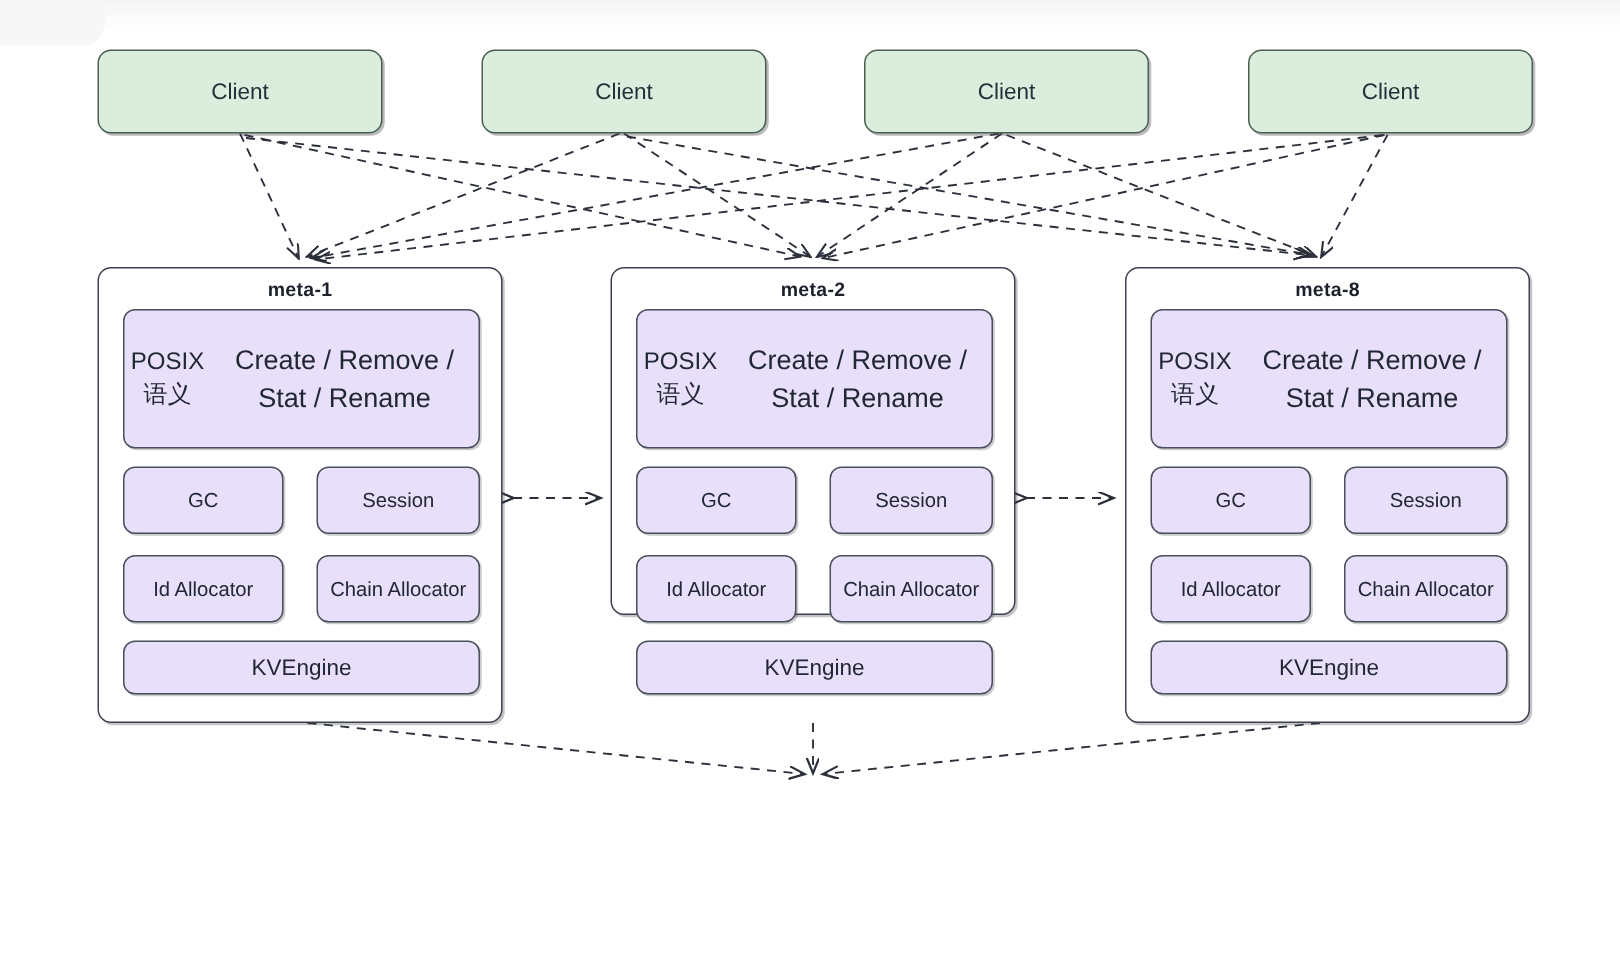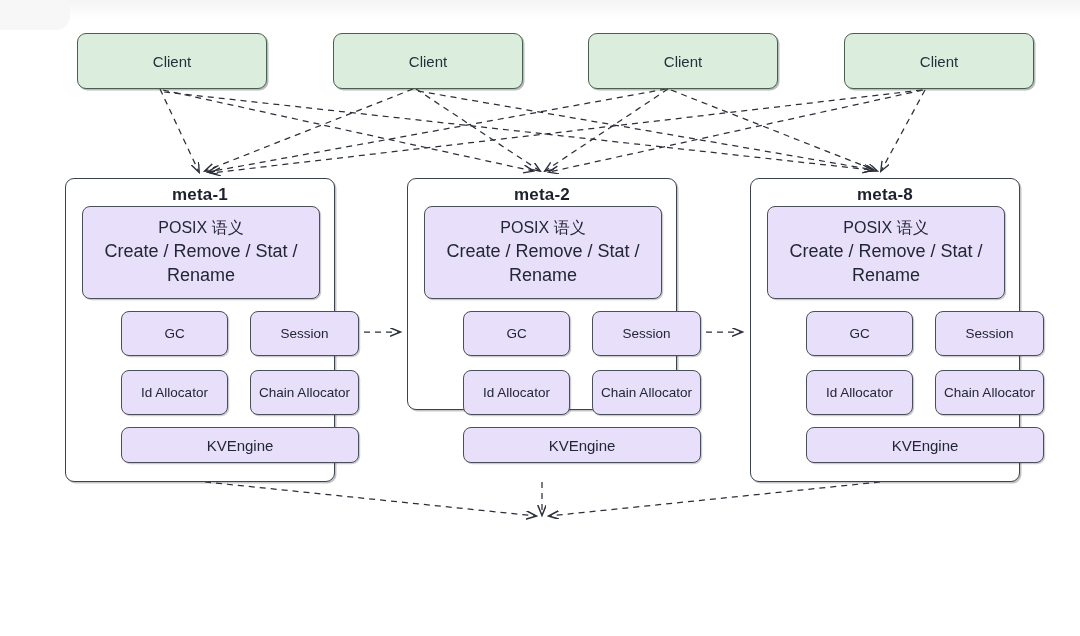--- a/index.html
+++ b/index.html
@@ -54,63 +54,61 @@
     justify-content: center;
     text-align: center;
   }
 
   .client {
     border: 1.6px solid #49604f;
     background: #dbeedd;
     font-size: 15px;
     color: #24303a;
     box-shadow: 1.5px 1.5px 0 rgba(60,60,70,0.35);
-    margin-left: 12px;
   }
 
   .metanode {
     border: 1.6px solid #3c424e;
     background: #ffffff;
     display: block;
     box-shadow: 1.5px 1.5px 0 rgba(60,60,70,0.3);
   }
   .meta-title {
     position: absolute;
     left: 0; right: 0;
     top: 6px;
     text-align: center;
-    font-size: 17px;
+    font-size: 13px;
     font-weight: bold;
     color: #1c212b;
     letter-spacing: .2px;
   }
 
   .sub {
     position: absolute;
     box-sizing: border-box;
     border: 1.4px solid #4a4f5c;
     border-radius: 8px;
     background: #e8dffa;
     display: flex;
-    flex-direction: column;
     align-items: center;
     justify-content: center;
     text-align: center;
     color: #222735;
     box-shadow: 1.2px 1.2px 0 rgba(70,70,80,0.28);
   }
   .sub .line1 {
     font-size: 16px;
     line-height: 1.35;
   }
   .sub .line2 {
     font-size: 18px;
     line-height: 1.35;
   }
-  .sub.small { font-size: 13.5px; margin-left: 39px; }
+  .sub.small { font-size: 13.5px; }
 
   .fdb {
     border: 1.6px solid #3c424e;
     background: #eef2fb;
     font-size: 15px;
     color: #222735;
     box-shadow: 1.5px 1.5px 0 rgba(60,60,70,0.32);
   }
 </style>
 </head>

